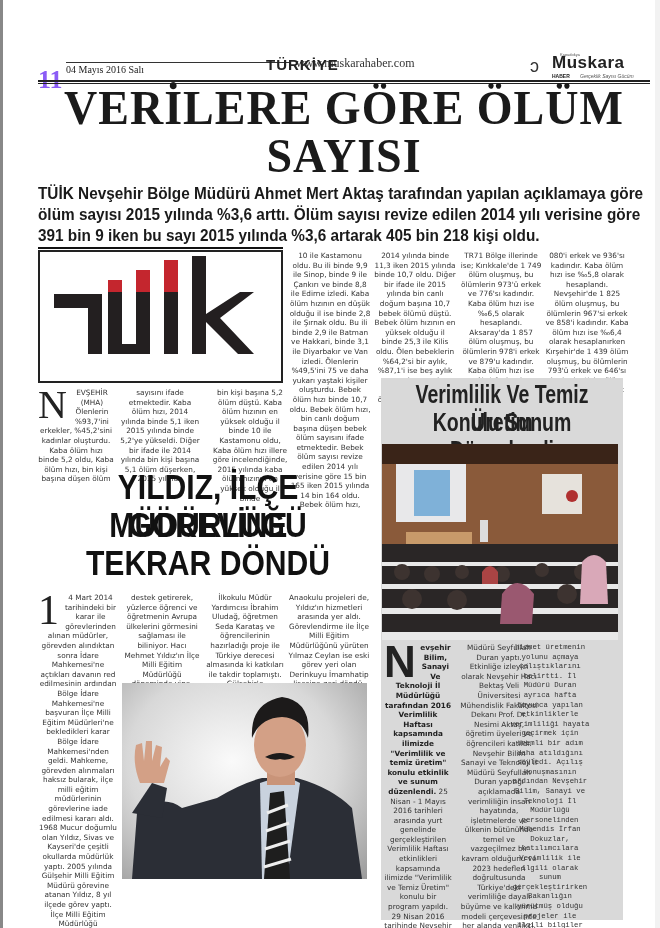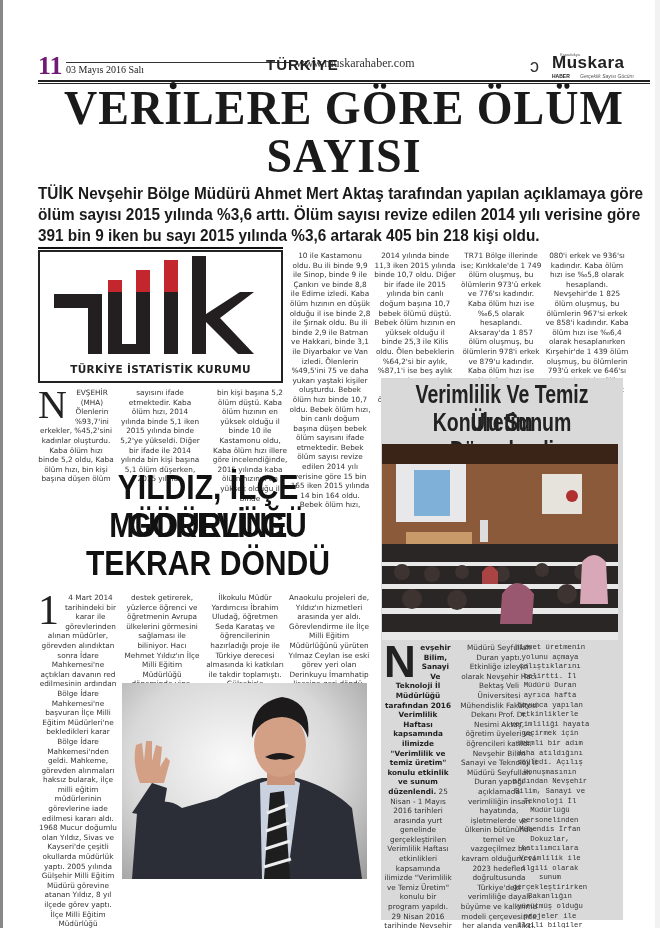--- a/index.html
+++ b/index.html
@@ -3,21 +3,21 @@
 <meta charset="utf-8">
 <style>
   * { box-sizing: border-box; margin: 0; padding: 0; }
   html, body { width: 660px; height: 928px; background: #fff; overflow: hidden; }
   body { font-family: "Liberation Sans", sans-serif; color: #222; position: relative; }
   .page { position: absolute; left: 0; top: 0; width: 660px; height: 928px; background: #fff; }
   .left-edge { position: absolute; left: 0; top: 0; width: 3px; height: 928px; background: #888; }
 
   
   .masthead { position: absolute; left: 38px; top: 52px; width: 612px; height: 30px; }
-  .page-num { position: absolute; left: 0; top: 2px; font-family: "Liberation Serif", serif; font-weight: bold; font-size: 26px; line-height: 24px; color: #701a75; }
+  .page-num { position: absolute; left: 0; top: 16px; font-family: "Liberation Serif", serif; font-weight: bold; font-size: 26px; line-height: 24px; color: #8b5cf6; }
   .date { position: absolute; left: 28px; top: 12px; font-family: "Liberation Serif", serif; font-size: 10px; color: #222; }
   .rule-top { position: absolute; left: 28px; top: 10px; width: 225px; height: 1px; background: #333; }
   .guncel { position: absolute; left: 228px; top: 4px; font-family: "Liberation Sans", sans-serif; font-weight: bold; font-size: 15px; letter-spacing: 1px; color: #222; }
   .website { position: absolute; left: 258px; top: 4px; font-family: "Liberation Serif", serif; font-size: 12px; color: #333; }
   .logo { position: absolute; left: 492px; top: 0; width: 120px; height: 30px; }
   .logo-swoosh { position: absolute; left: 0; top: 4px; font-size: 18px; color: #333; }
   .logo-text { position: absolute; left: 22px; top: 1px; font-family: "Liberation Sans", sans-serif; font-weight: bold; font-size: 17px; color: #222; letter-spacing: 0.5px; text-align: center; }
   .logo-small { position: absolute; left: 30px; top: 0; font-size: 4px; color: #555; }
   .logo-sub { position: absolute; left: 22px; top: 21px; font-size: 5px; font-weight: bold; color: #222; }
   .logo-slogan { position: absolute; left: 50px; top: 21px; font-size: 5px; font-style: italic; color: #555; }
@@ -61,21 +61,21 @@
 </head>
 <body>
 
 <div class="page">
   <div class="left-edge"></div>
   <div class="right-strip"></div>
 
   <div class="masthead">
     <div class="page-num">11</div>
     <div class="rule-top"></div>
-    <div class="date">03 Mayıs 2016 Salı</div>
+    <div class="date">04 Mayıs 2016 Salı</div>
     <div class="website">www.muskarahaber.com</div>
     <div class="guncel"><span>TÜRKİYE</span></div>
     <div class="logo">
       <span class="logo-swoosh">ↄ</span>
       <span class="logo-small">Kapadokya</span>
       <span class="logo-text">Muskara</span>
       <span class="logo-sub">HABER</span>
       <span class="logo-slogan">Gerçeklik Sayısı Gücüm</span>
     </div>
   </div>
@@ -92,21 +92,20 @@
       <rect x="68" y="28" width="14" height="12" fill="#c4262e"></rect>
       <rect x="68" y="40" width="14" height="62" fill="#231f20"></rect>
       <rect x="68" y="92" width="40" height="10" fill="#231f20"></rect>
       <rect x="96" y="18" width="14" height="22" fill="#c4262e"></rect>
       <rect x="96" y="40" width="14" height="62" fill="#231f20"></rect>
       <rect x="124" y="8" width="14" height="32" fill="#c4262e"></rect>
       <rect x="124" y="40" width="14" height="62" fill="#231f20"></rect>
       <rect x="152" y="4" width="14" height="98" fill="#231f20"></rect>
       <polygon points="166,62 200,40 214,40 180,66 214,102 198,102 166,70" fill="#231f20"></polygon>
     </svg>
-    <div class="tuik-caption">TÜRKİYE İSTATİSTİK KURUMU</div>
   </div>
 
   <div class="col" style="left:38px; top:388px; width:76px;">
     <span class="dropcap-n">N</span>
     <span>EVŞEHİR (MHA) Ölenlerin %93,7'ini erkekler, %45,2'sini kadınlar oluşturdu. Kaba ölüm hızı binde 5,2 oldu, Kaba ölüm hızı, bin kişi başına düşen ölüm</span>
   </div>
   <div class="col" style="left:120px; top:388px; width:80px;">
     <span>sayısını ifade etmektedir. Kaba ölüm hızı, 2014 yılında binde 5,1 iken 2015 yılında binde 5,2'ye yükseldi. Diğer bir ifade ile 2014 yılında bin kişi başına 5,1 ölüm düşerken, 2015 yılında</span>
   </div>
   <div class="col" style="left:210px; top:388px; width:80px;">

